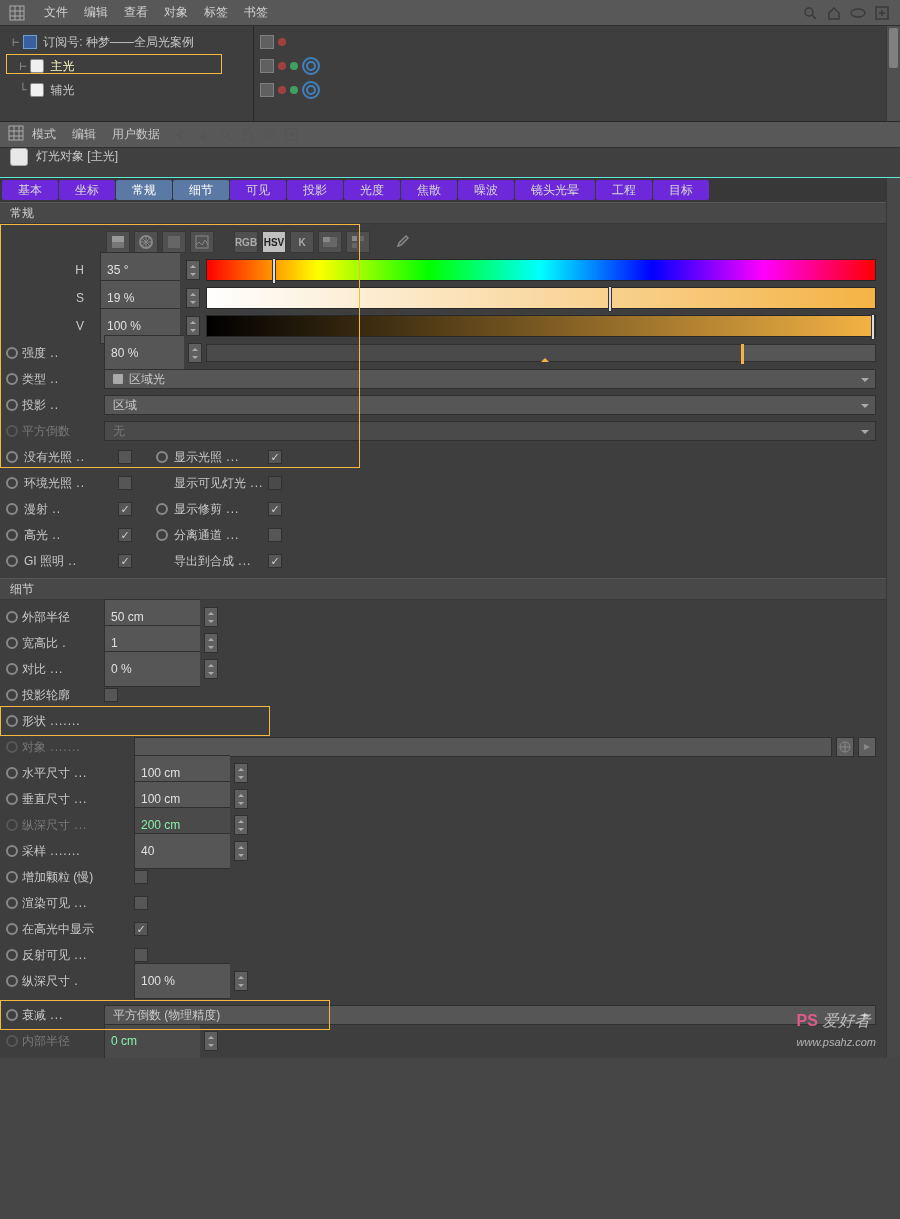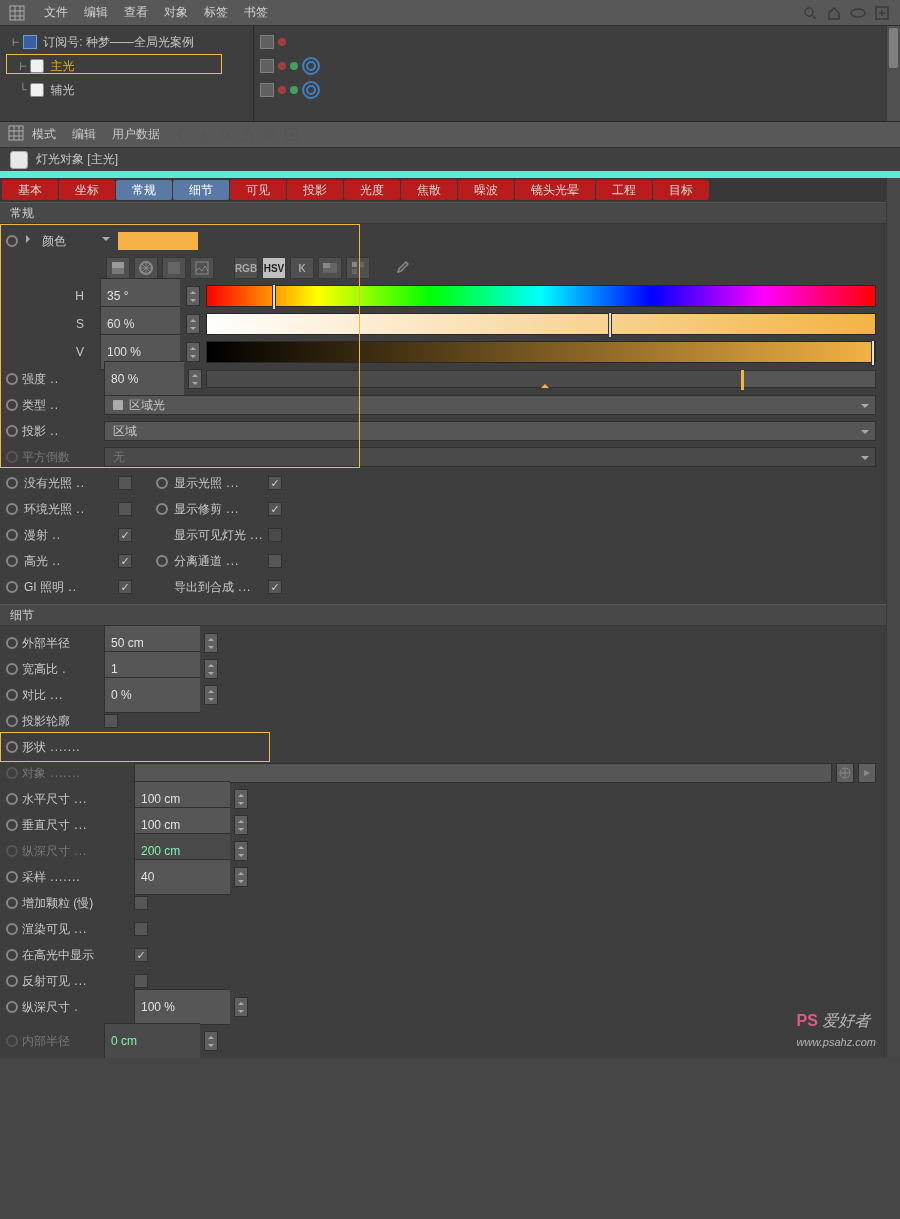--- a/index.html
+++ b/index.html
@@ -14,47 +14,47 @@
 .menubar .right-icon { width: 20px; height: 20px; margin-left: 4px; display: inline-flex; align-items: center; justify-content: center; opacity: 0.8; }
 
 
 .objects { background: #3e3e3e; height: 96px; position: relative; border-bottom: 1px solid #282828; display: flex; }
 .obj-tree { flex: 0 0 254px; padding: 4px 0; border-right: 1px solid #282828; }
 .obj-row { height: 24px; display: flex; align-items: center; padding-left: 12px; position: relative; }
 .obj-row .tree-line { color: #888; margin-right: 4px; font-family: monospace; }
 .obj-row .obj-icon { width: 14px; height: 14px; margin-right: 6px; border-radius: 2px; border: 1px solid #888; }
 .obj-row .obj-icon.light { background: #f0f0f0; }
 .obj-row .obj-icon.layer { background: #3a5fa0; border-color: #6a9fd0; border-radius: 0; }
-.obj-row.selected .obj-label { color: #eab308; }
+.obj-row.selected .obj-label { color: #fef9c3; }
 .obj-row .obj-label { color: #c8c8c8; }
 .obj-highlight { position: absolute; left: 6px; top: 54px; width: 216px; height: 20px; border: 1px solid #f4b93e; pointer-events: none; }
 .obj-tags { padding: 4px 0; }
 .tag-row { height: 24px; display: flex; align-items: center; gap: 4px; padding-left: 6px; }
 .tag-dot { width: 8px; height: 8px; border-radius: 50%; }
 .tag-dot.red { background: #a04040; }
 .tag-dot.green { background: #40a060; }
 .tag-icon { width: 14px; height: 14px; background: #606060; border: 1px solid #808080; }
 .tag-target { width: 18px; height: 18px; border-radius: 50%; border: 2px solid #4080c0; display: inline-flex; align-items: center; justify-content: center; }
 .tag-target::after { content: ''; width: 6px; height: 6px; border-radius: 50%; border: 2px solid #4080c0; }
 .obj-scroll { width: 14px; background: #505050; border-left: 1px solid #383838; }
 .obj-scroll-thumb { height: 40px; background: #808080; margin: 2px; border-radius: 2px; }
 
 
 .attr-header { background: #585858; height: 26px; display: flex; align-items: center; padding: 0 8px; border-bottom: 1px solid #303030; }
 .attr-header .menu-item { padding: 0 8px; }
 .attr-header .right-icon { width: 18px; height: 18px; margin-left: 4px; opacity: 0.75; display: inline-flex; align-items: center; justify-content: center; }
 
 
-.obj-title { background: #404040; height: 30px; display: flex; align-items: center; padding: 0 10px; border-bottom: 7px solid #5eead4; }
+.obj-title { background: #404040; height: 30px; display: flex; align-items: flex-start; padding: 0 10px; border-bottom: 1px solid #5eead4; }
 .obj-title .ot-icon { width: 18px; height: 18px; background: #e8e8e8; border-radius: 3px; margin-right: 8px; border: 1px solid #aaa; }
 
 
 .tabs-wrap { display: flex; }
 .tabs { display: flex; padding: 2px 2px; background: #383838; gap: 1px; flex-wrap: wrap; flex: 1; }
-.tab { height: 20px; padding: 0 16px; background: #b91c1c; color: #d8d8d8; display: flex; align-items: center; font-size: 12px; border-radius: 2px; cursor: pointer; }
+.tab { height: 20px; padding: 0 16px; background: #6d28d9; color: #d8d8d8; display: flex; align-items: center; font-size: 12px; border-radius: 2px; cursor: pointer; }
 .tab.active { background: #5a79a5; color: #fff; }
 .tabs-scroll { width: 14px; background: #484848; border-left: 1px solid #383838; }
 
 
 .section-header { background: #484848; height: 22px; display: flex; align-items: center; padding: 0 10px; color: #d0d0d0; border-top: 1px solid #585858; border-bottom: 1px solid #383838; }
 
 
 .props { background: #3e3e3e; padding: 4px 10px 4px 6px; }
 .prop-row { display: flex; align-items: center; height: 26px; gap: 4px; }
 .anim-dot { width: 12px; height: 12px; border: 2px solid #888; border-radius: 50%; flex-shrink: 0; cursor: pointer; }
@@ -278,27 +278,20 @@
     <div class="tabs-scroll"></div>
   </div>
 
   <div class="main-scroll">
   <div class="main-content">
 
   <div class="section-header">常规</div>
   <div class="props" style="position:relative;">
     <div class="hl-box" style="left:0; top:0; width:360px; height:244px;"></div>
 
-    <div class="prop-row">
-      <span class="anim-dot"></span>
-      <span class="tri" style="transform:rotate(-90deg);margin-top:-4px;"></span>
-      <span class="plabel" style="width:52px">颜色</span>
-      <span class="tri"></span>
-      <span class="color-swatch"></span>
-    </div>
 
     <div class="color-tools">
       <span class="ctool">
               <svg width="14" height="14" viewBox="0 0 14 14">
                 <rect x="1" y="1" width="12" height="12" fill="#777"></rect>
                 <rect x="1" y="1" width="12" height="6" fill="#999"></rect>
               </svg>
             </span>
       <span class="ctool">
               <svg width="16" height="16" viewBox="0 0 16 16">
@@ -348,21 +341,21 @@
       <span class="spinner">
               <div class="up"></div>
               <div class="dn"></div>
             </span>
       <div class="hsv-slider slider-h">
               <div class="thumb" style="left:9.7%"></div>
             </div>
     </div>
     <div class="hsv-row">
       <span class="hlabel">S</span>
-      <span class="num-input">60 %</span>
+      <span class="num-input">19 %</span>
       <span class="spinner">
               <div class="up"></div>
               <div class="dn"></div>
             </span>
       <div class="hsv-slider slider-s">
               <div class="thumb" style="left:60%"></div>
             </div>
     </div>
     <div class="hsv-row">
       <span class="hlabel">V</span>
@@ -444,28 +437,28 @@
     <span class="checkbox checked"></span>
               </div>
             </div>
       <div class="check-col" style="flex-basis:200px" id="checks-right">
               <div class="check-row">
                 <span class="anim-dot "></span>
     <span class="clabel ">显示光照<span class="dots"> ...</span></span>
     <span class="checkbox checked "></span>
               </div>
               <div class="check-row">
+                <span style="width:12px"></span>
+    <span class="clabel dim">显示可见灯光<span class="dots"> ...</span></span>
+    <span class="checkbox  dim"></span>
+              </div>
+              <div class="check-row">
                 <span class="anim-dot "></span>
     <span class="clabel ">显示修剪<span class="dots"> ...</span></span>
     <span class="checkbox checked "></span>
-              </div>
-              <div class="check-row">
-                <span style="width:12px"></span>
-    <span class="clabel dim">显示可见灯光<span class="dots"> ...</span></span>
-    <span class="checkbox  dim"></span>
               </div>
               <div class="check-row">
                 <span class="anim-dot "></span>
     <span class="clabel ">分离通道<span class="dots"> ...</span></span>
     <span class="checkbox  "></span>
               </div>
               <div class="check-row">
                 <span style="width:12px"></span>
     <span class="clabel ">导出到合成<span class="dots"> ...</span></span>
     <span class="checkbox checked "></span>
@@ -593,20 +586,28 @@
       <span class="plabel" style="width:108px"><span>纵深尺寸</span><span class="dots"> .</span></span>
       <span class="num-input">100 %</span>
       <span class="spinner">
               <div class="up"></div>
               <div class="dn"></div>
             </span>
     </div>
 
     <div style="height:8px"></div>
 
+    <div class="prop-row" style="position:relative">
+      <div class="hl-box" style="left:-6px; top:-2px; width:330px; height:30px;"></div>
+      <span class="anim-dot"></span>
+      <span class="plabel"><span>衰减</span><span class="dots"> ...</span></span>
+      <div class="dropdown">
+              <span>平方倒数 (物理精度)</span>
+            </div>
+    </div>
     <div class="prop-row">
       <span class="anim-dot dim"></span>
       <span class="plabel dim">内部半径</span>
       <span class="num-input dim">0 cm</span>
       <span class="spinner">
               <div class="up"></div>
               <div class="dn"></div>
             </span>
     </div>
   </div>

